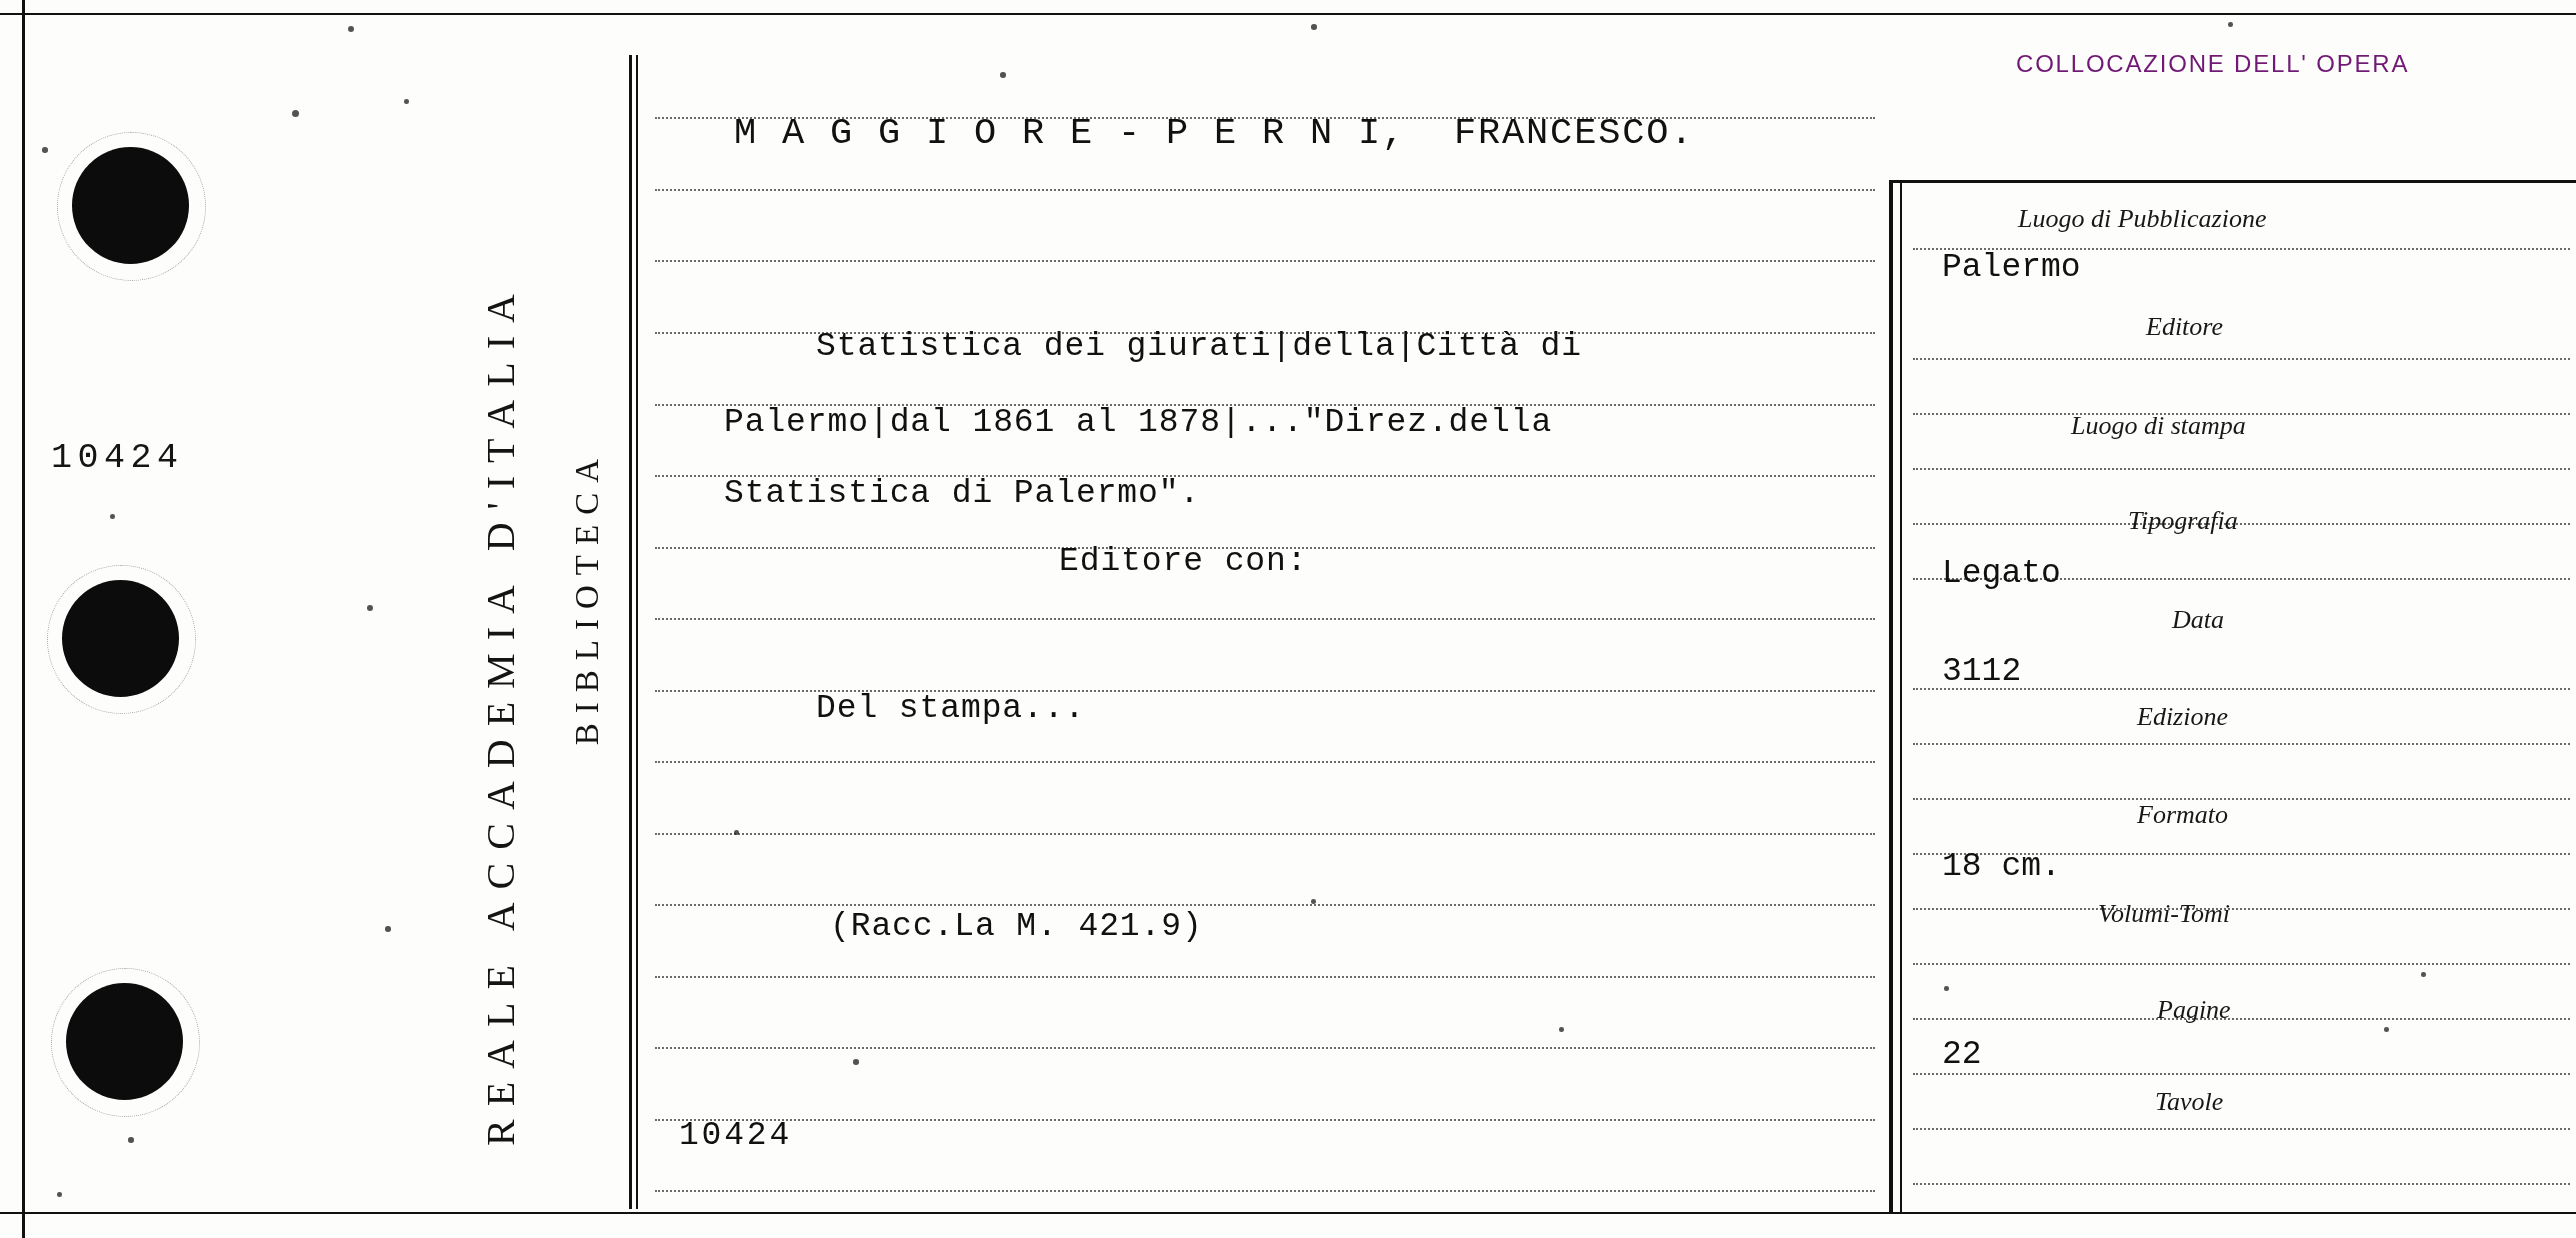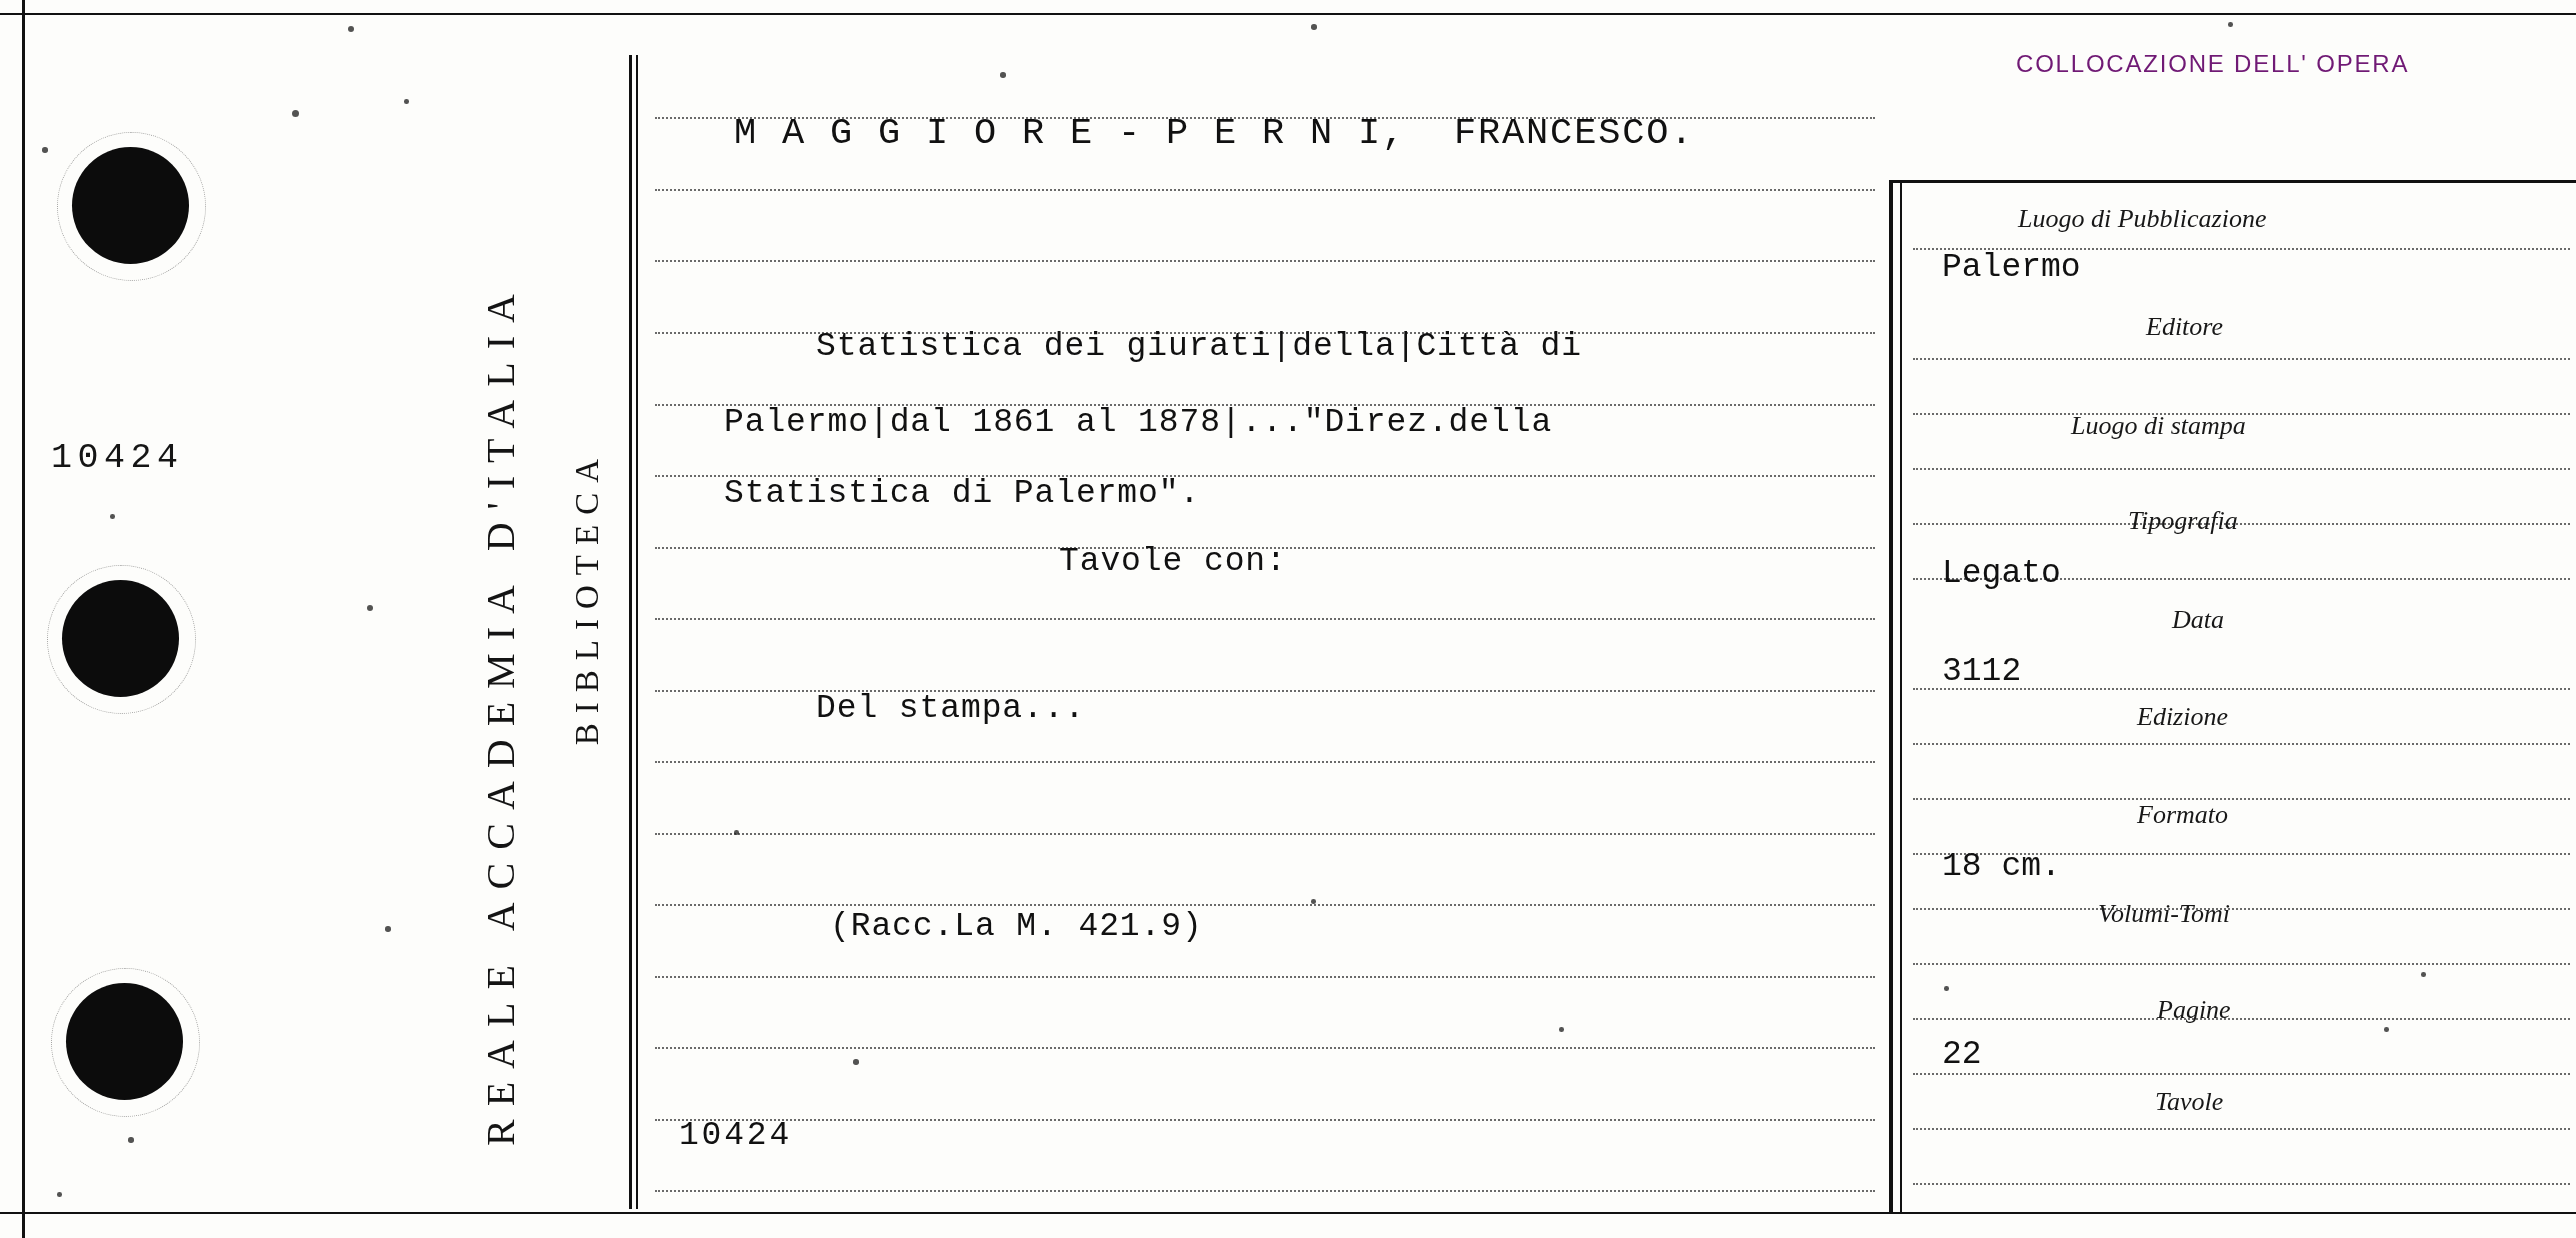--- a/index.html
+++ b/index.html
@@ -208,21 +208,21 @@
   <div class="rule" style="top:904px"></div>
   <div class="rule" style="top:976px"></div>
   <div class="rule" style="top:1047px"></div>
   <div class="rule" style="top:1119px"></div>
   <div class="rule" style="top:1190px"></div>
 
   <div class="typed" id="t1">Statistica dei giurati|della|Città di</div>
   <div class="typed" id="author">M A G G I O R E - P E R N I,  FRANCESCO.</div>
   <div class="typed" id="t2">Palermo|dal 1861 al 1878|..."Direz.della</div>
   <div class="typed" id="t3">Statistica di Palermo".</div>
-  <div class="typed" id="t4">Tavole con:</div>
+  <div class="typed" id="t4">Editore con:</div>
   <div class="typed" id="t6">Del stampa...</div>
   <div class="typed" id="racc">(Racc.La M. 421.9)</div>
   <div class="typed" id="inv-bottom">10424</div>
 
   <div class="rrule" style="top:248px"></div>
   <div class="rrule" style="top:358px"></div>
   <div class="rrule" style="top:413px"></div>
   <div class="rrule" style="top:468px"></div>
   <div class="rrule" style="top:523px"></div>
   <div class="rrule" style="top:578px"></div>

